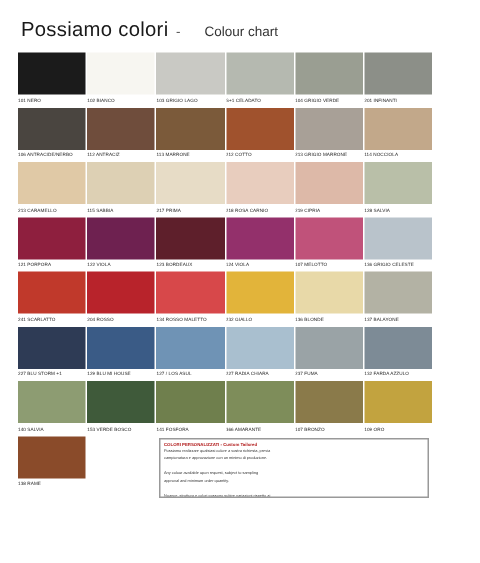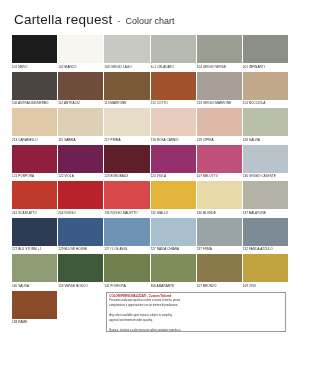--- a/index.html
+++ b/index.html
@@ -22,21 +22,21 @@
   }
   .title-main{
     font-size:13.5px;
     letter-spacing:.2px;
     color:#1a1a1a;
   }
   .title-dash{
     font-size:9px;color:#555;
   }
   .title-sub{
-    font-size:9px;color:#333;
+    font-size:9px;color:#333;margin-left:11px;
   }
   .grid{
     display:grid;
     grid-template-columns:repeat(6,1fr);
     gap:0px 1px;
   }
   .cell{
     display:flex;flex-direction:column;
     margin-bottom:2px;
   }
@@ -83,21 +83,21 @@
     box-sizing:border-box;
     overflow:hidden;
   }
 </style>
 </head>
 <body>
 
 <div class="page">
 
   <div class="title-row">
-    <span class="title-main">Cartella request</span>
+    <span class="title-main">Possiamo colori</span>
     <span class="title-dash">-</span>
     <span class="title-sub">Colour chart</span>
   </div>
 
   <div class="grid" id="grid">
       <div class="cell">
         <div class="swatch" style="background: rgb(27, 27, 27);"></div>
         <div class="cap">101 NERO</div>
       </div>
       <div class="cell">

